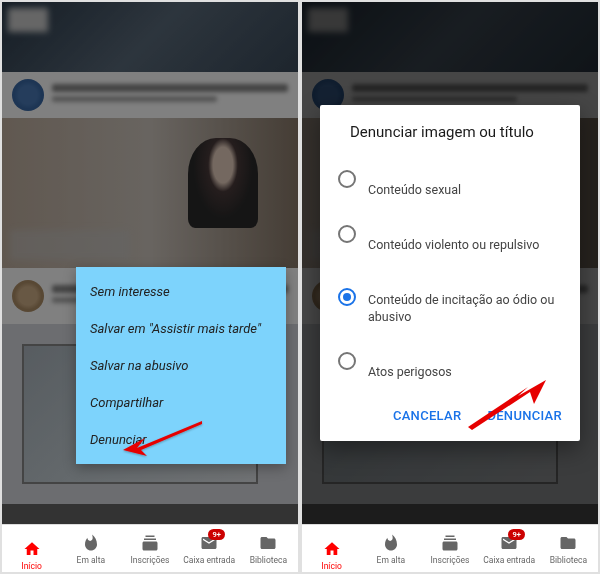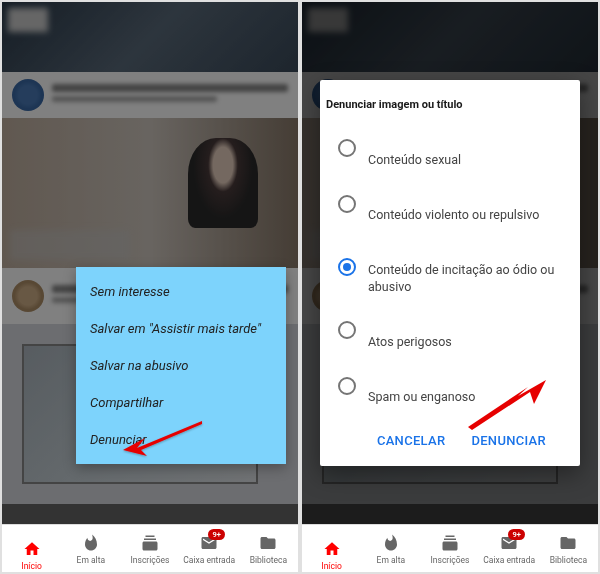--- a/index.html
+++ b/index.html
@@ -26,27 +26,27 @@
     .thumb3-inner { position:absolute; left:20px; top:20px; right:40px; bottom:20px; background: linear-gradient(135deg,#aeb8c0,#c8d2d8,#e0e4e8); border:2px solid #888; }
     
     
     .context-menu { position:absolute; right:12px; bottom:60px; width:210px; background:#7dd3fc; box-shadow: 0 4px 12px rgba(0,0,0,0.3); padding:6px 0;font-style:italic; }
     .context-item { padding:11px 14px; font-size:13px; color:#222; cursor:pointer; }
     
     
     .overlay { position: absolute; inset: 0; display:flex; align-items:center; justify-content:center; }
     .bg-dim { position:absolute; inset:0; background: rgba(0,0,0,0.45); }
     .dialog { position:relative; margin-top:20px; width: 260px; background:#fff; border-radius:2px; box-shadow: 0 8px 24px rgba(0,0,0,0.4); padding: 18px 0 8px; }
-    .dialog-title { font-size:11px; color:#1a1a1a; padding: 0 6px 10px; font-weight:700; }
+    .dialog-title { font-size:15px; color:#1a1a1a; padding: 0 30px 10px; font-weight:400; }
     .radio-row { display:flex; align-items:center; gap:12px; padding:8px 18px; cursor:pointer; }
     .radio { width:18px; height:18px; border:2px solid #757575; border-radius:50%; position:relative; flex-shrink:0; }
     .radio.selected { border-color:#1a73e8; }
     .radio.selected::after { content:""; position:absolute; inset:3px; background:#1a73e8; border-radius:50%; }
     .radio-label { font-size:12.5px; color:#444; line-height:1.3;margin-top:23px; }
-    .dialog-actions { display:flex; justify-content:flex-end; gap:6px; padding: 14px 24px 4px; }
+    .dialog-actions { display:flex; justify-content:flex-end; gap:6px; padding: 14px 8px 4px; }
     .dialog-btn { color:#1a73e8; font-weight:500; font-size:13px; padding:6px 10px; background:none; border:none; cursor:pointer; letter-spacing:0.3px; }
     
     
     .arrow { position:absolute; pointer-events:none; }
     .arrow svg { display:block; }
     
     
     .bottom-nav { height: 48px; background:#fff; border-top:1px solid #ddd; display:flex; }
     .nav-item { flex:1; display:flex; flex-direction:column; align-items:center; justify-content:center; gap:2px; font-size:8.5px; color:#666; position:relative; cursor:pointer; }
     .nav-item.active { color:#ff0000;margin-top:12px; }
@@ -189,24 +189,20 @@
           <div class="radio-label">Conteúdo violento ou repulsivo</div>
         </div>
         <div class="radio-row">
           <div class="radio selected"></div>
           <div class="radio-label">Conteúdo de incitação ao ódio ou abusivo</div>
         </div>
         <div class="radio-row">
           <div class="radio"></div>
           <div class="radio-label">Atos perigosos</div>
         </div>
-        <div class="radio-row">
-          <div class="radio"></div>
-          <div class="radio-label">Spam ou enganoso</div>
-        </div>
         <div class="dialog-actions">
           <button class="dialog-btn">CANCELAR</button>
           <button class="dialog-btn">DENUNCIAR</button>
         </div>
       </div>
     </div>
 
     <div class="arrow" style="right:40px; top:370px;">
       <svg width="100" height="60" viewBox="0 0 100 60">
         <path d="M 10 55 L 70 15 L 60 24 L 88 8 L 76 32 L 72 20 L 14 58 Z" fill="#e60000"></path>

